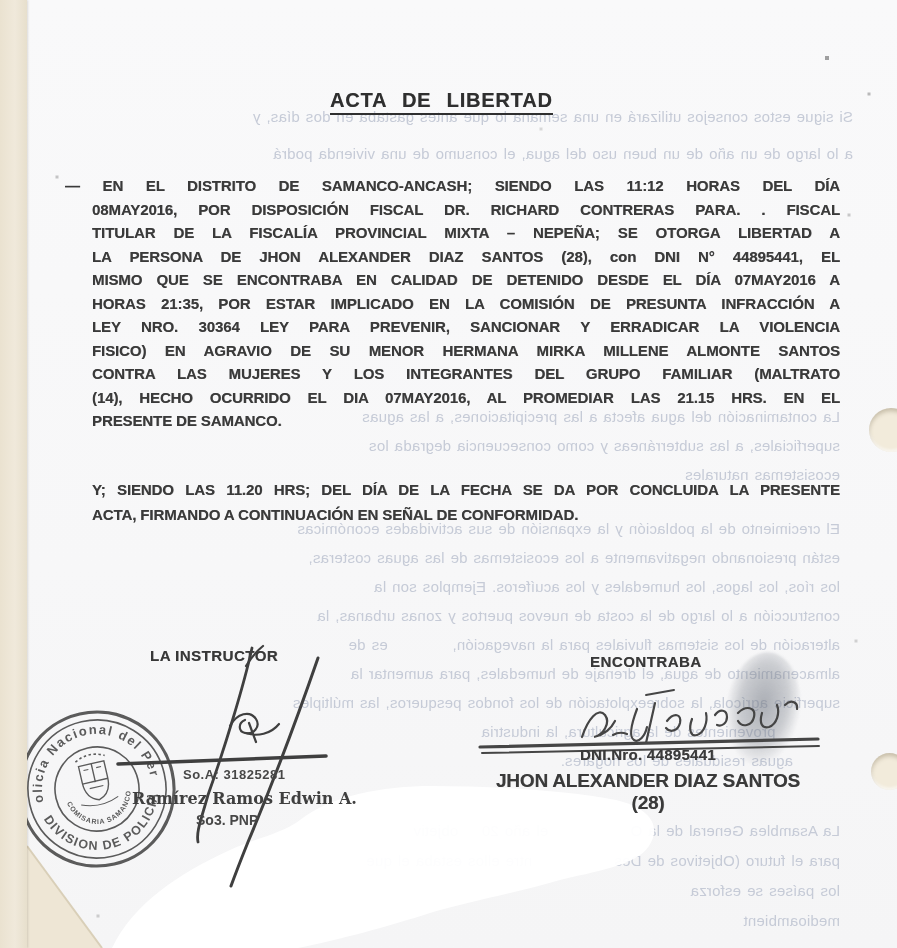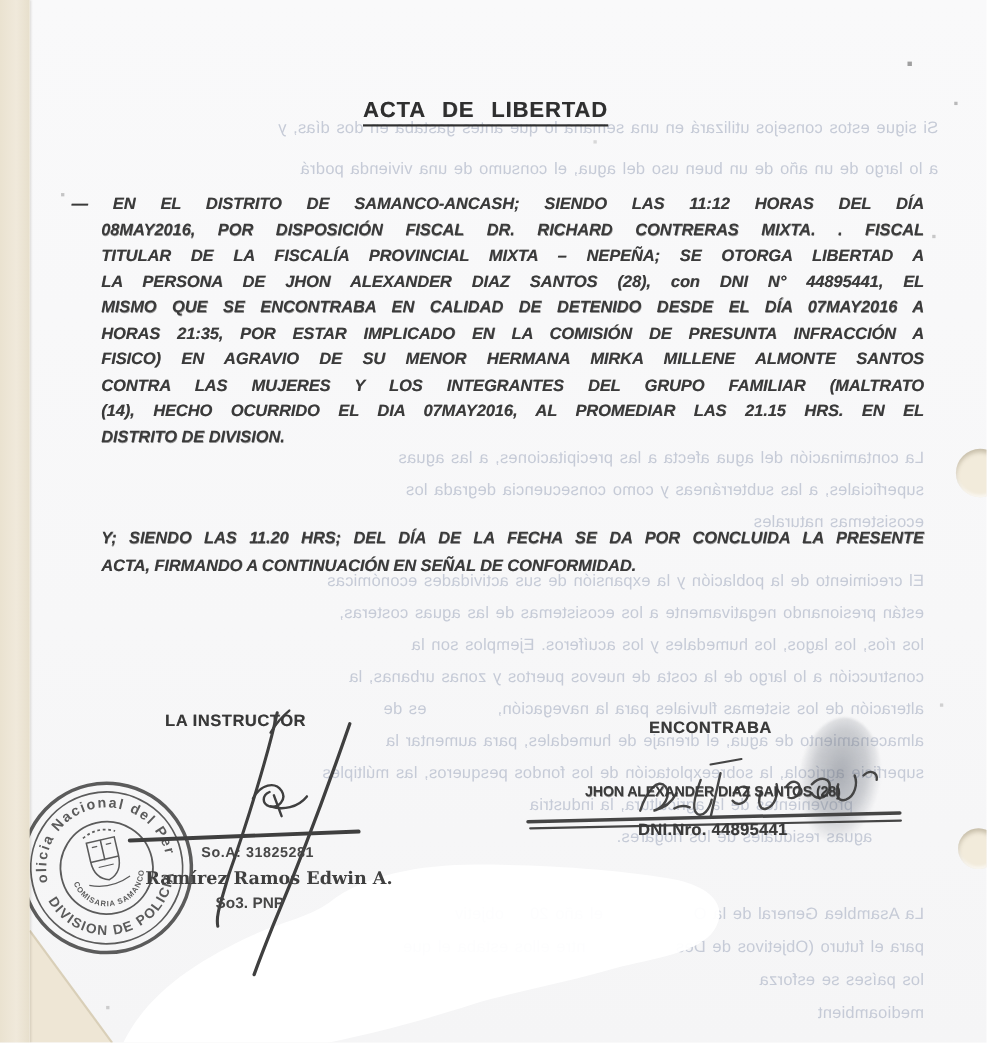--- a/index.html
+++ b/index.html
@@ -33,21 +33,20 @@
   .title{
     position:absolute; left:330px; top:89px; z-index:3;
     font-size:20px; font-weight:bold; color:#2f2f2f; letter-spacing:.8px; word-spacing:9px;
     border-bottom:2.5px solid #2f2f2f; padding-bottom:1px;
     text-shadow:.3px .3px .4px rgba(40,40,40,.55);
   }
   .para{
     position:absolute; left:92px; width:748px; z-index:3;
     font-size:15px; font-weight:bold; color:#3a3a3a; letter-spacing:-.1px;
     text-shadow:.3px .3px .4px rgba(40,40,40,.5);
-    font-style:italic;
   }
   #para1{top:177px;}
   #para2{top:481px;}
   #para1 .pline{height:23.5px;}
   #para2 .pline{height:25px;}
   .pline{text-align:justify; text-align-last:justify;}
   .pline.last{text-align:left; text-align-last:left;}
   #para1 .pline:first-child{text-indent:-27px;}
   .sig-label{
     position:absolute; z-index:3; font-size:15px; font-weight:bold; color:#383838;
@@ -58,22 +57,22 @@
   .sig-svg{position:absolute; z-index:4;}
   .stamp-svg{position:absolute; left:16px; top:708px; z-index:4; transform:rotate(-13deg); opacity:.92;}
   .sig-code{position:absolute; left:183px; top:767px; z-index:4; font-size:13px; font-weight:bold; color:#474747; letter-spacing:.5px;}
   .sig-name-script{
     position:absolute; left:132px; top:789px; z-index:4;
     font-family:"DejaVu Serif",serif; font-weight:bold;
     font-size:16px; color:#3f3f3f;
   }
   .sig-rank{position:absolute; left:196px; top:812px; z-index:4; font-size:14px; font-weight:bold; color:#474747;}
   .int-name{
-    position:absolute; left:478px; top:712px; width:340px; z-index:4; text-align:center;
-    font-size:13px; font-weight:bold; color:#3a3a3a; letter-spacing:-.2px;
+    position:absolute; left:478px; top:770px; width:340px; z-index:4; text-align:center;
+    font-size:19px; font-weight:bold; color:#3a3a3a; letter-spacing:-.2px;
     text-shadow:.3px .3px .4px rgba(40,40,40,.5);
   }
   .int-dni{
     position:absolute; left:478px; top:746px; width:340px; z-index:4; text-align:center;
     font-size:15px; font-weight:bold; color:#3a3a3a; letter-spacing:.3px;
     text-shadow:.3px .3px .4px rgba(40,40,40,.5);
   }
   .fingerprint{
     position:absolute; left:726px; top:652px; width:74px; height:114px; z-index:2;
     background:radial-gradient(ellipse at 50% 45%, rgba(110,116,127,.55) 0%, rgba(110,116,127,.32) 45%, rgba(110,116,127,0) 72%);
@@ -129,29 +128,30 @@
     <path d="M 300,820 C 330,796 382,786 432,786 C 492,786 562,790 616,800
              C 650,808 662,826 649,846 C 636,866 592,872 560,880
              C 520,892 470,901 430,913 C 390,926 338,940 298,948
              L 112,948 C 134,903 178,874 230,850 C 256,838 281,834 300,820 Z" fill="#ffffff" opacity="0.96"></path>
   </svg>
 
   <div class="title">ACTA  DE  LIBERTAD</div>
 
   <div class="para" id="para1">
       <div class="pline">— EN EL DISTRITO DE SAMANCO-ANCASH; SIENDO LAS 11:12 HORAS DEL DÍA</div>
-      <div class="pline">08MAY2016, POR DISPOSICIÓN FISCAL DR. RICHARD CONTRERAS MIXTA. . FISCAL</div>
+      <div class="pline">08MAY2016, POR DISPOSICIÓN FISCAL DR. RICHARD CONTRERAS PARA. . FISCAL</div>
       <div class="pline">TITULAR DE LA FISCALÍA PROVINCIAL MIXTA – NEPEÑA; SE OTORGA LIBERTAD A</div>
       <div class="pline">LA PERSONA DE JHON ALEXANDER DIAZ SANTOS (28), con DNI N° 44895441, EL</div>
       <div class="pline">MISMO QUE SE ENCONTRABA EN CALIDAD DE DETENIDO DESDE EL DÍA 07MAY2016 A</div>
       <div class="pline">HORAS 21:35, POR ESTAR IMPLICADO EN LA COMISIÓN DE PRESUNTA INFRACCIÓN A</div>
+      <div class="pline">LEY NRO. 30364 LEY PARA  PREVENIR, SANCIONAR Y ERRADICAR LA VIOLENCIA</div>
       <div class="pline">FISICO) EN AGRAVIO DE SU MENOR HERMANA MIRKA MILLENE ALMONTE SANTOS</div>
       <div class="pline">CONTRA LAS MUJERES Y LOS INTEGRANTES DEL GRUPO FAMILIAR (MALTRATO</div>
       <div class="pline">(14), HECHO OCURRIDO EL DIA 07MAY2016, AL PROMEDIAR LAS 21.15 HRS. EN EL</div>
-      <div class="pline last">DISTRITO DE DIVISION.</div>
+      <div class="pline last">PRESENTE DE SAMANCO.</div>
     </div>
 
   <div class="para" id="para2">
       <div class="pline">Y; SIENDO LAS 11.20 HRS; DEL DÍA DE LA FECHA SE DA POR CONCLUIDA LA PRESENTE</div>
       <div class="pline last">ACTA, FIRMANDO A CONTINUACIÓN EN SEÑAL DE CONFORMIDAD.</div>
     </div>
 
   <div class="sig-label lbl-instructor">LA INSTRUCTOR</div>
   <div class="sig-label lbl-intervened">ENCONTRABA</div>
 

